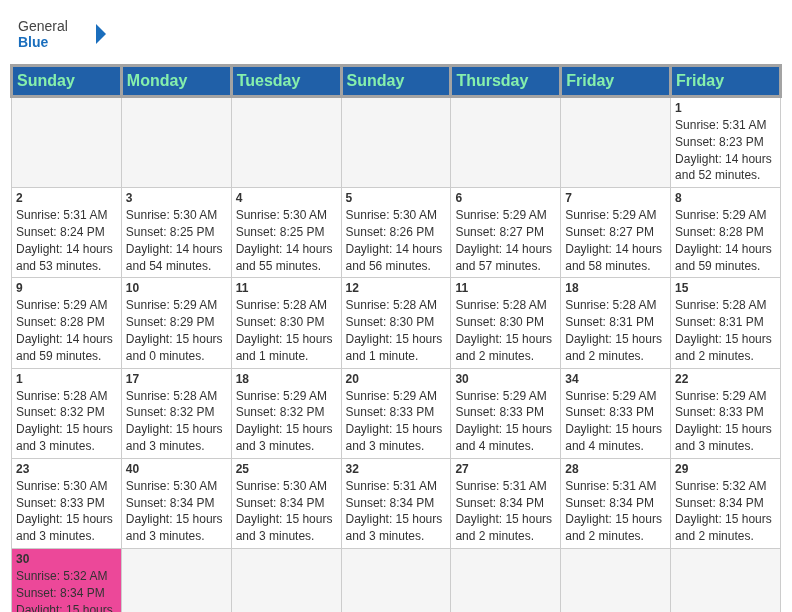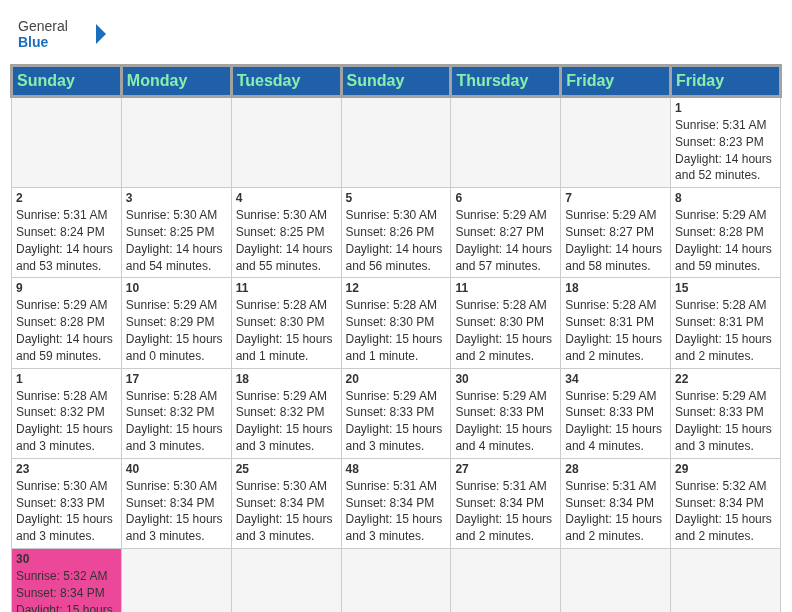--- a/index.html
+++ b/index.html
@@ -290,21 +290,21 @@
 and 3 minutes.</div>
         </td>
         <td>
           <span class="day-num">25</span>
           <div class="cell-info" style="white-space: pre-line;">Sunrise: 5:30 AM
 Sunset: 8:34 PM
 Daylight: 15 hours
 and 3 minutes.</div>
         </td>
         <td>
-          <span class="day-num">48</span>
+          <span class="day-num">32</span>
           <div class="cell-info" style="white-space: pre-line;">Sunrise: 5:31 AM
 Sunset: 8:34 PM
 Daylight: 15 hours
 and 3 minutes.</div>
         </td>
         <td>
           <span class="day-num">27</span>
           <div class="cell-info" style="white-space: pre-line;">Sunrise: 5:31 AM
 Sunset: 8:34 PM
 Daylight: 15 hours

